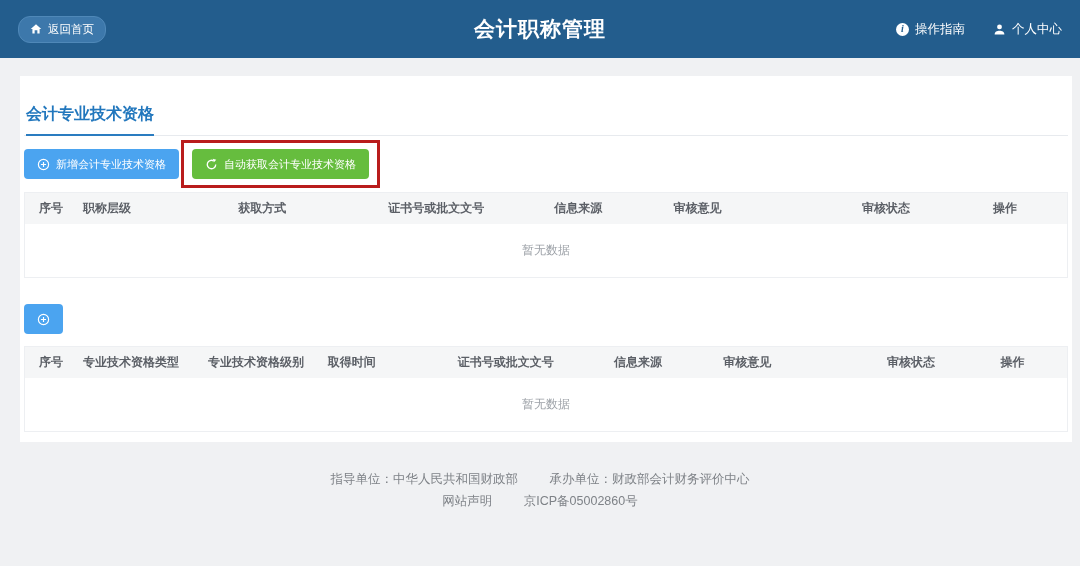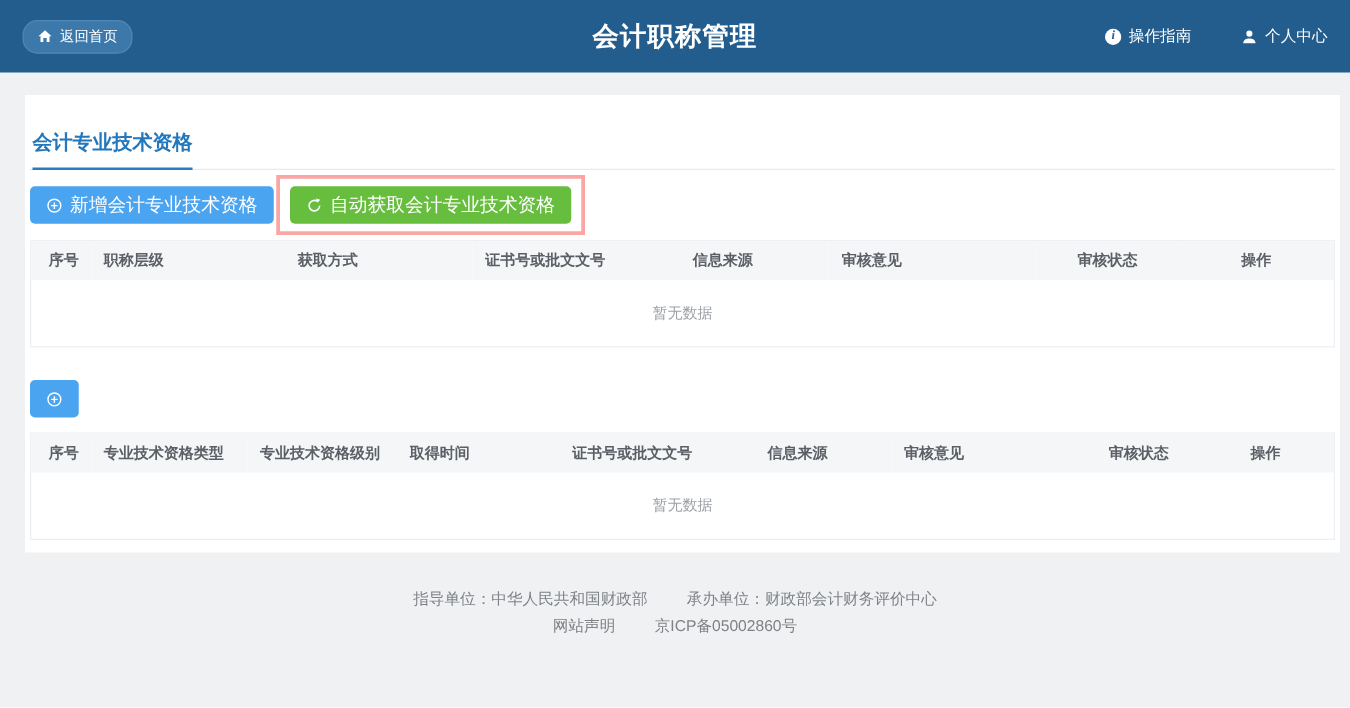--- a/index.html
+++ b/index.html
@@ -22,21 +22,21 @@
     background: #3d78ab; border: 1px solid #4f88b8; border-radius: 12px;
     color: #fff; font-size: 11.5px; padding: 5px 11px; cursor: pointer;
     font-family: inherit;
   }
   .page-title {
     position: absolute; left: 0; right: 0; margin: 0;
     text-align: center; color: #fff; font-size: 21px; font-weight: bold;
     letter-spacing: 1px; pointer-events: none;
   }
   .header-right {
-    margin-left: auto; display: flex; align-items: center; gap: 40px;
+    margin-left: auto; display: flex; align-items: center; gap: 28px;
     position: relative; z-index: 1;
   }
   .header-link {
     display: inline-flex; align-items: center; gap: 6px;
     color: #fff; font-size: 12.5px; text-decoration: none; cursor: pointer;
   }
   .info-circle {
     width: 13px; height: 13px; border-radius: 50%;
     background: #fff; color: #235d8d;
     display: inline-flex; align-items: center; justify-content: center;
@@ -53,26 +53,26 @@
   .section-head { border-bottom: 1px solid #e7eaee; }
   .section-title {
     display: inline-block; margin: 0 0 -1px 2px; padding-bottom: 9px;
     border-bottom: 2px solid #2a7cc0;
     color: #2277bd; font-size: 16px; font-weight: bold;
   }
   .btn-row { display: flex; align-items: center; margin: 4px 0 4px 0; }
   .btn {
     display: inline-flex; align-items: center; gap: 6px;
     border: none; border-radius: 4px; height: 30px; padding: 0 13px;
-    color: #fff; font-size: 15px; cursor: pointer; font-family: inherit;
+    color: #fff; font-size: 11px; cursor: pointer; font-family: inherit;
     white-space: nowrap;
   }
   .btn-blue { background: #4ba4f0; }
   .btn-green { background: #66bd3e; }
-  .annotation-box { border: 3px solid #fca5a5; padding: 6px 8px; margin-left: 2px; }
+  .annotation-box { border: 3px solid #b91c1c; padding: 6px 8px; margin-left: 2px; }
   .icon { display: inline-flex; align-items: center; }
 
   
   .table-wrap { border: 1px solid #edeff2; }
   .data-table { width: 100%; border-collapse: collapse; font-size: 12px; }
   .data-table th {
     background: #f5f6f7; color: #5b5f66; font-weight: bold;
     text-align: left; padding: 7px 10px; white-space: nowrap;
   }
   .data-table th:first-child { padding-left: 14px; }

